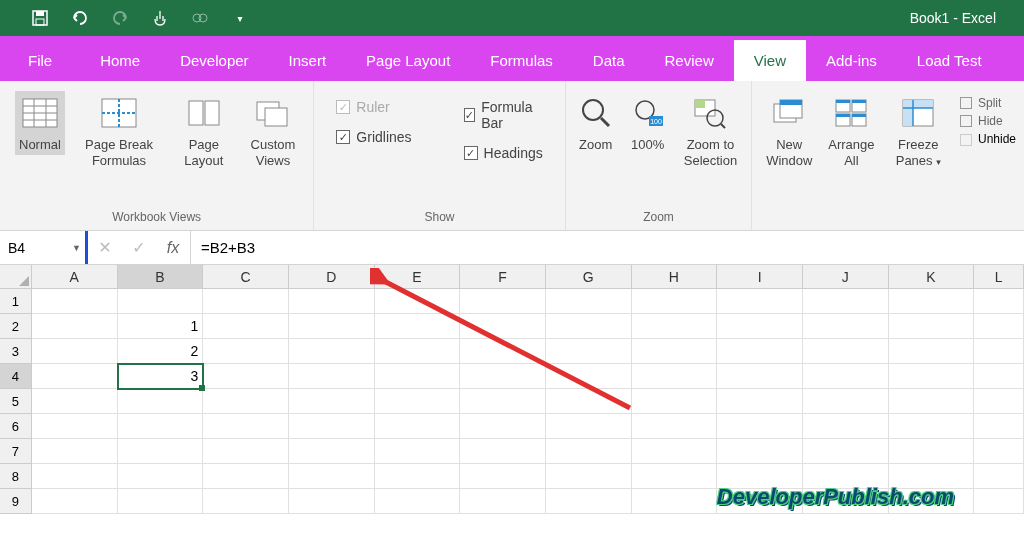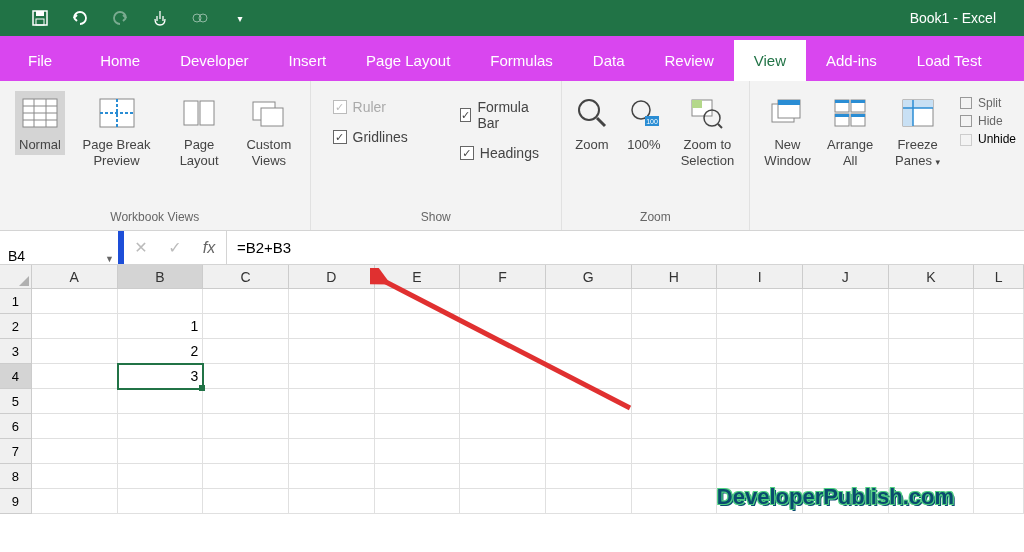--- a/index.html
+++ b/index.html
@@ -32,21 +32,21 @@
 .chk { width: 14px; height: 14px; border: 1px solid #666; display: inline-flex; align-items: center; justify-content: center; font-size: 11px; background:#fff;}
 .chk.disabled { border-color:#bbb; color:#bbb;}
 .show-col { display:flex; flex-direction:column; gap:6px; padding:4px 10px;}
 .side-stack { display:flex; flex-direction:column; gap:2px; font-size:12px; color:#666; padding-top:4px;}
 .side-item{display:flex;align-items:center;gap:6px;padding:1px 2px;}
 .side-item.disabled{color:#000000;align-items:flex-end;}
 .tiny-chk{width:12px;height:12px;border:1px solid #999;display:inline-block;}
 
 
 .fbar { height: 34px; border-bottom: 1px solid #d4d4d4; display: flex; align-items: stretch; background:#fff;}
-.namebox { width: 124px; border-right: 6px solid #1d4ed8; display: flex; align-items:flex-end; padding: 0 8px; font-size: 14px; position:relative;}
+.namebox { width: 88px; border-right: 3px solid #1d4ed8; display: flex; align-items:center; padding: 0 8px; font-size: 14px; position:relative;}
 .namebox-dd { position:absolute; right:4px; font-size:9px; color:#666;}
 .fbar-btns { display:flex; align-items:center; border-right:1px solid #d4d4d4;}
 .fbar-btn { width:34px; display:flex; align-items:center; justify-content:center; color:#999; font-size:16px; cursor:pointer;}
 .formula-input { flex:1; display:flex; align-items:center; padding:0 10px; font-size:15px;}
 
 
 .sheet { position:relative; }
 .colhdrs { display:flex; height:24px; background:#f0f0f0;}
 .corner { width:32px; border-right:1px solid #ccc; border-bottom:1px solid #ccc; background:#f0f0f0; position:relative;}
 .corner::after{content:'';position:absolute;right:2px;bottom:2px;border-left:10px solid transparent;border-bottom:10px solid #b0b0b0;}
@@ -56,21 +56,21 @@
 .rowhdr.sel { background:#d4d4d4;}
 .cell { width:86px; border-right:1px solid #e0e0e0; border-bottom:1px solid #e0e0e0; display:flex; align-items:center; justify-content:flex-end; padding:0 4px; font-size:14px;}
 .cell.selected { outline:2px solid #217346; outline-offset:-1px; position:relative;}
 .cell.selected::after{content:'';position:absolute;right:-3px;bottom:-3px;width:6px;height:6px;background:#217346;}
 .colhdr.sel{background:#d4d4d4;}
 
 
 .arrow-svg { position:absolute; top:268px; left:370px; pointer-events:none;}
 
 
-.watermark { position:absolute; bottom:42px; right:70px; font-size:22px; font-weight:bold; color:#0a4a6e; text-shadow: -1px -1px 0 #4fd080, 1px -1px 0 #4fd080, -1px 1px 0 #4fd080, 1px 1px 0 #4fd080, 2px 2px 0 #0a4a6e;}
+.watermark { position:absolute; bottom:42px; right:70px; font-size:22px; font-weight:bold; font-style:italic; color:#0a4a6e; text-shadow: -1px -1px 0 #4fd080, 1px -1px 0 #4fd080, -1px 1px 0 #4fd080, 1px 1px 0 #4fd080, 2px 2px 0 #0a4a6e;}
 </style>
 </head>
 <body>
 
 <div class="titlebar">
   <div class="qat">
     <div class="qat-btn">
         <svg width="18" height="18" viewBox="0 0 18 18">
           <rect x="2" y="2" width="14" height="14" fill="none" stroke="#fff" stroke-width="1.5"></rect>
           <rect x="5" y="2" width="8" height="5" fill="#fff"></rect>
@@ -138,21 +138,21 @@
         <div class="lbl">Normal</div>
       </div>
       <div class="rbtn">
         <div class="ico">
             <svg width="36" height="30">
               <rect x="1" y="1" width="34" height="28" fill="#fff" stroke="#888"></rect>
               <line x1="18" y1="1" x2="18" y2="29" stroke="#2a8dd4" stroke-width="2" stroke-dasharray="3 2"></line>
               <line x1="1" y1="15" x2="35" y2="15" stroke="#2a8dd4" stroke-width="2" stroke-dasharray="3 2"></line>
             </svg>
           </div>
-        <div class="lbl"><span>Page Break Preview</span></div>
+        <div class="lbl"><span>Page Break Formulas</span></div>
       </div>
       <div class="rbtn">
         <div class="ico">
             <svg width="36" height="30">
               <rect x="3" y="3" width="14" height="24" fill="#fff" stroke="#888"></rect>
               <rect x="19" y="3" width="14" height="24" fill="#fff" stroke="#888"></rect>
             </svg>
           </div>
         <div class="lbl"><span>Page Layout</span></div>
       </div>

